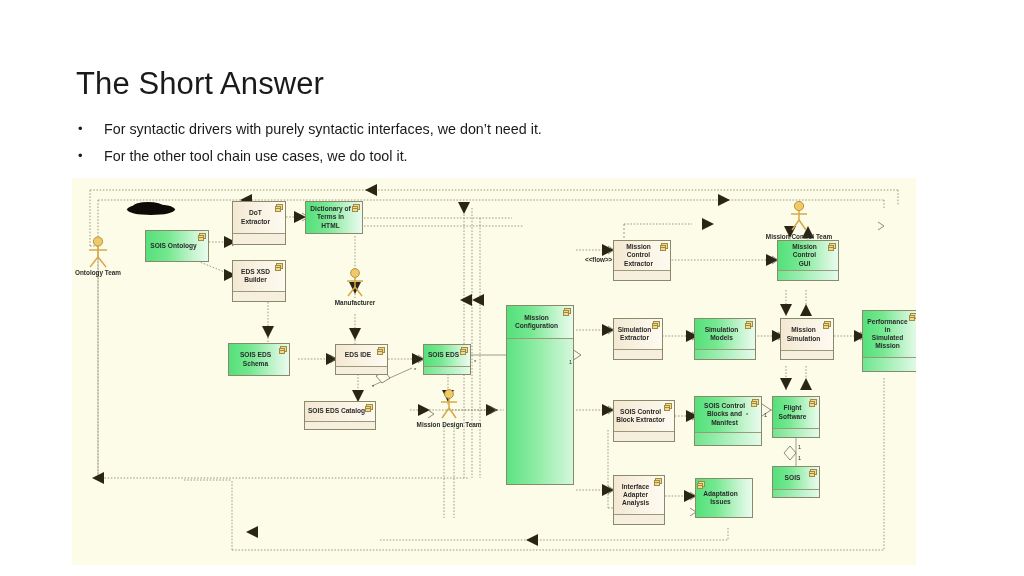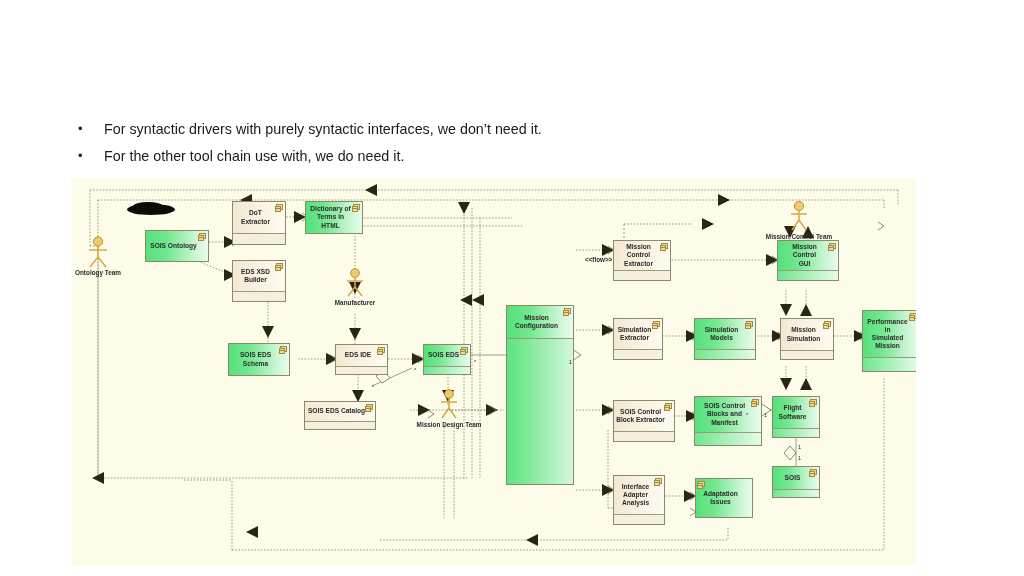--- a/index.html
+++ b/index.html
@@ -115,28 +115,29 @@
     content: ""; position: absolute;
     left: 6px; top: -2px; width: 30px; height: 9px;
     background: #0d0b06; border-radius: 50%;
   }
 </style>
 </head>
 <body>
 
 <div id="slide">
 
+  <div id="title">The Short Answer</div>
 
   <div class="bullet-row b1">
     <span class="bullet-dot">•</span>
     <span class="bullet-text">For syntactic drivers with purely syntactic interfaces, we don’t need it.</span>
   </div>
   <div class="bullet-row b2">
     <span class="bullet-dot">•</span>
-    <span class="bullet-text">For the other tool chain use with, we do need it.</span>
+    <span class="bullet-text">For the other tool chain use cases, we do tool it.</span>
   </div>
 
   <div id="diagram">
 
     <svg class="layer" width="844" height="387">
       <defs>
         <marker id="solidArrowR" markerWidth="9" markerHeight="9" refX="8" refY="4.5" orient="auto">
           <path d="M0,0 L9,4.5 L0,9 z" fill="#2b2516"></path>
         </marker>
         <marker id="openArrowR" markerWidth="7" markerHeight="7" refX="6" refY="3.5" orient="auto">

